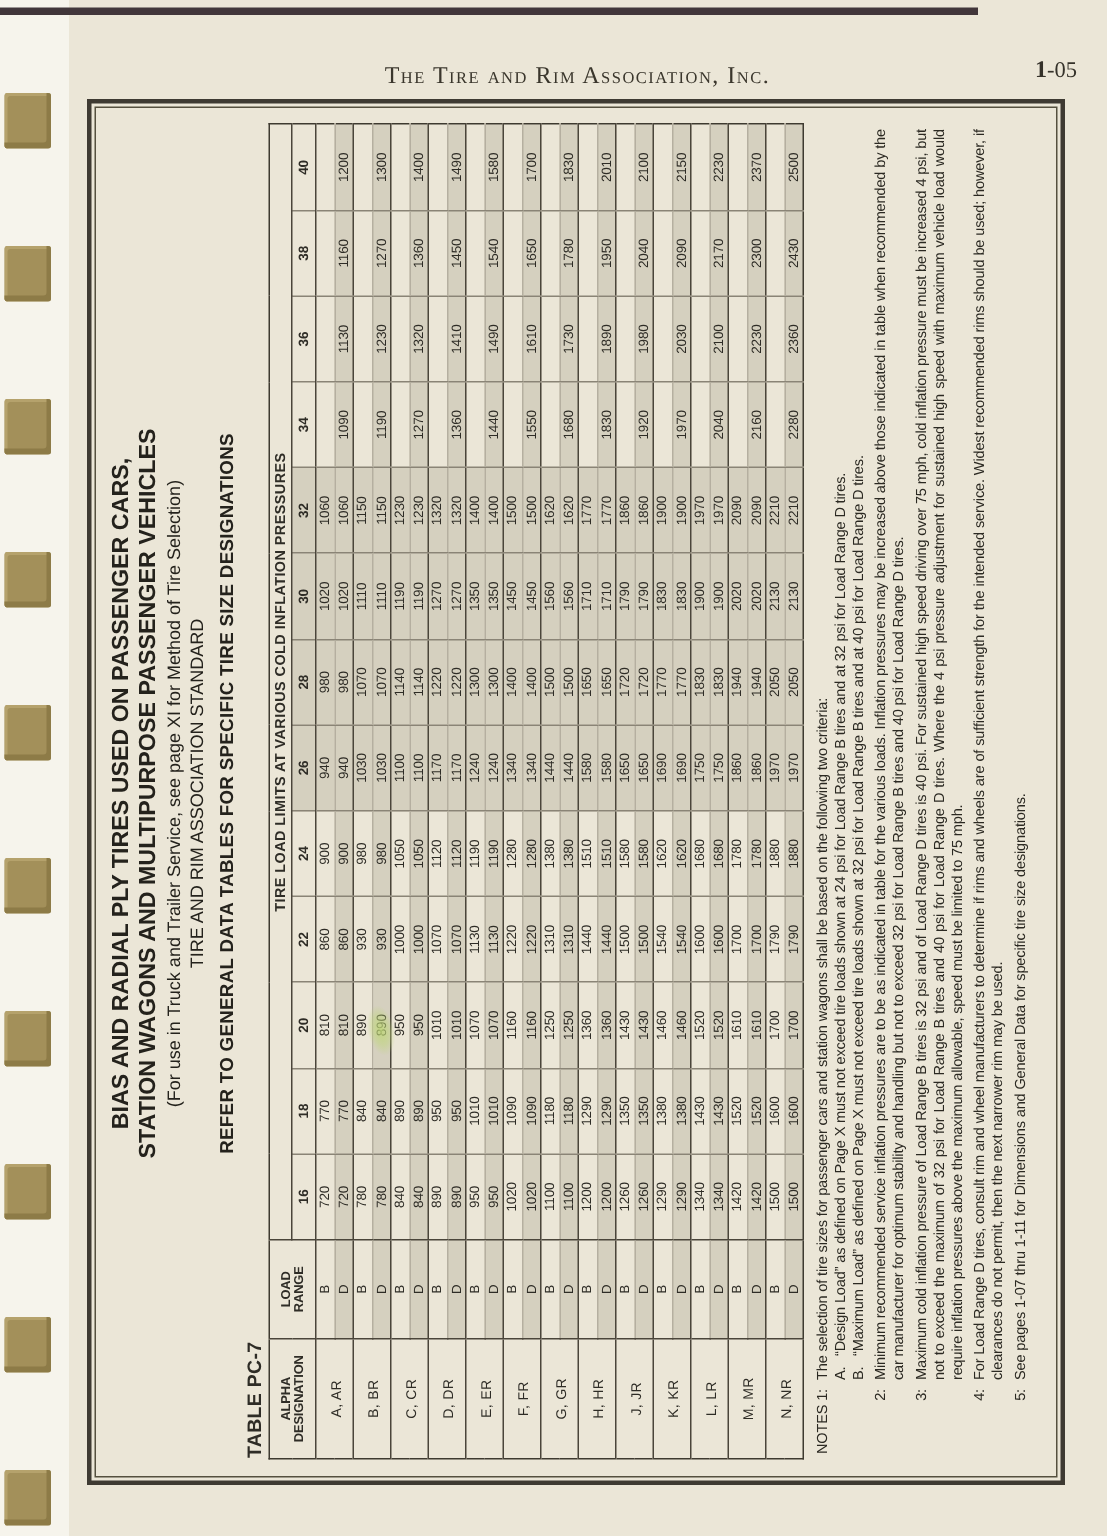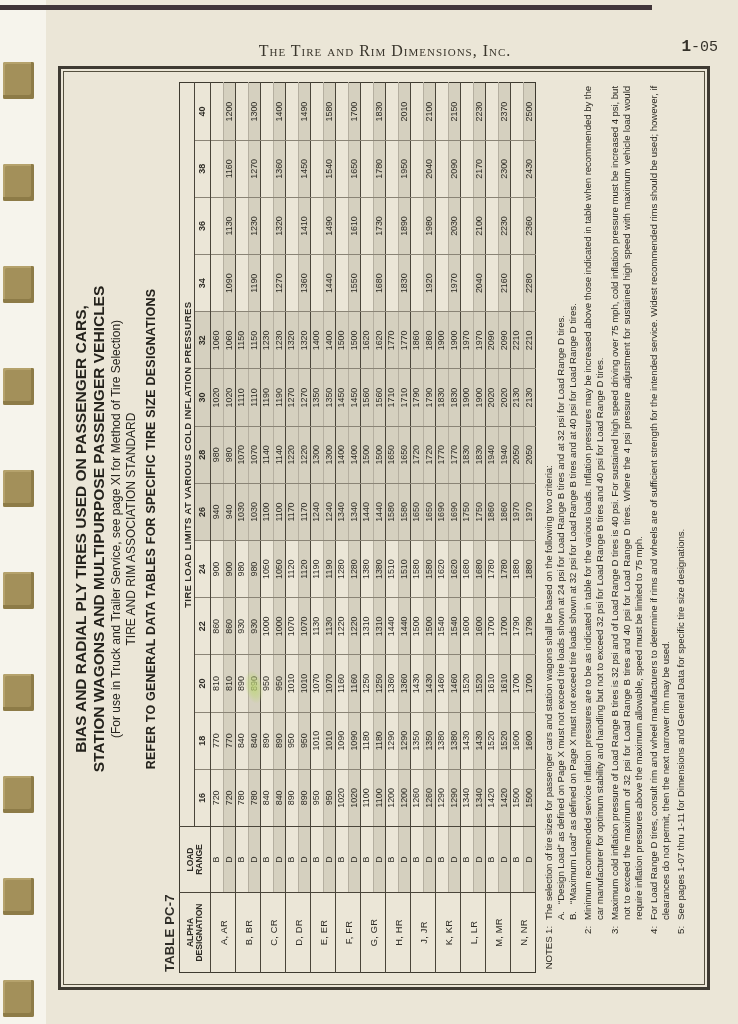--- a/index.html
+++ b/index.html
@@ -11,21 +11,21 @@
   }
   
   .bind-strip{position:absolute;left:0;top:0;width:46px;height:1024px;background:#f6f4ec;}
   .bind-tab{position:absolute;left:3px;width:31px;height:37px;background:#a3905a;
     border-radius:2px;box-shadow:inset -3px -4px 0 #8d7b47,inset 2px 2px 0 #b5a26c;}
   .top-edge{position:absolute;left:0;top:5px;width:652px;height:5px;background:#41363a;}
   
   .doc-header{position:absolute;left:120px;top:42px;width:530px;text-align:center;
     font-family:"Liberation Serif",serif;font-variant:small-caps;font-size:16px;
     letter-spacing:1px;color:#3a362c;}
-  .page-num{position:absolute;right:20px;top:38px;font-family:Liberation Mono, monospace;
+  .page-num{position:absolute;right:20px;top:38px;font-family:Liberation Serif, serif;
     font-size:15px;color:#35322a;}
   .page-num b{font-size:16px;}
   
   .frame{position:absolute;left:58px;top:66px;width:652px;height:924px;
     border:3px solid #3e3a32;box-sizing:border-box;}
   .frame-inner{position:absolute;inset:2px;border:1px solid #55503f;background:#ebe6d7;overflow:hidden;}
   
   .rot{position:absolute;left:4px;top:6px;width:902px;height:634px;
     transform-origin:0 0;transform:rotate(-90deg) translate(-902px,0);}
   .title-block{text-align:center;padding-top:4px;color:#24221c;}
@@ -77,21 +77,21 @@
     <div class="bind-tab" style="top: 368px;"></div>
     <div class="bind-tab" style="top: 470px;"></div>
     <div class="bind-tab" style="top: 572px;"></div>
     <div class="bind-tab" style="top: 674px;"></div>
     <div class="bind-tab" style="top: 776px;"></div>
     <div class="bind-tab" style="top: 878px;"></div>
     <div class="bind-tab" style="top: 980px;"></div>
   </div>
 <div class="top-edge"></div>
 
-<div class="doc-header">The Tire and Rim Dimensions, Inc.</div>
+<div class="doc-header">The Tire and Rim Association, Inc.</div>
 <div class="page-num"><b>1</b><span>-05</span></div>
 
 <div class="frame">
   <div class="frame-inner">
     <div class="rot">
 
       <div class="title-block">
         <div class="t1">BIAS AND RADIAL PLY TIRES USED ON PASSENGER CARS,</div>
         <div class="t1">STATION WAGONS AND MULTIPURPOSE PASSENGER VEHICLES</div>
         <div class="t3">(For use in Truck and Trailer Service, see page XI for Method of Tire Selection)</div>

